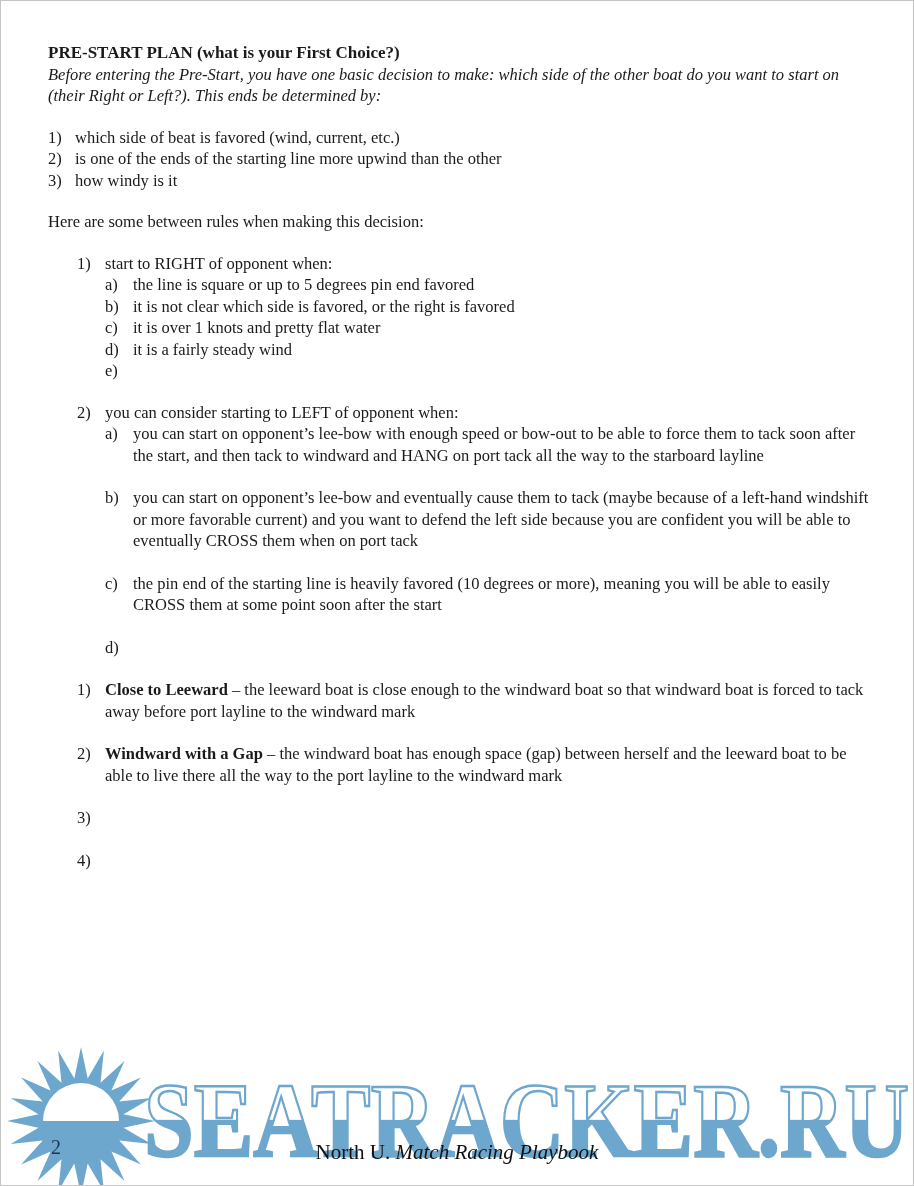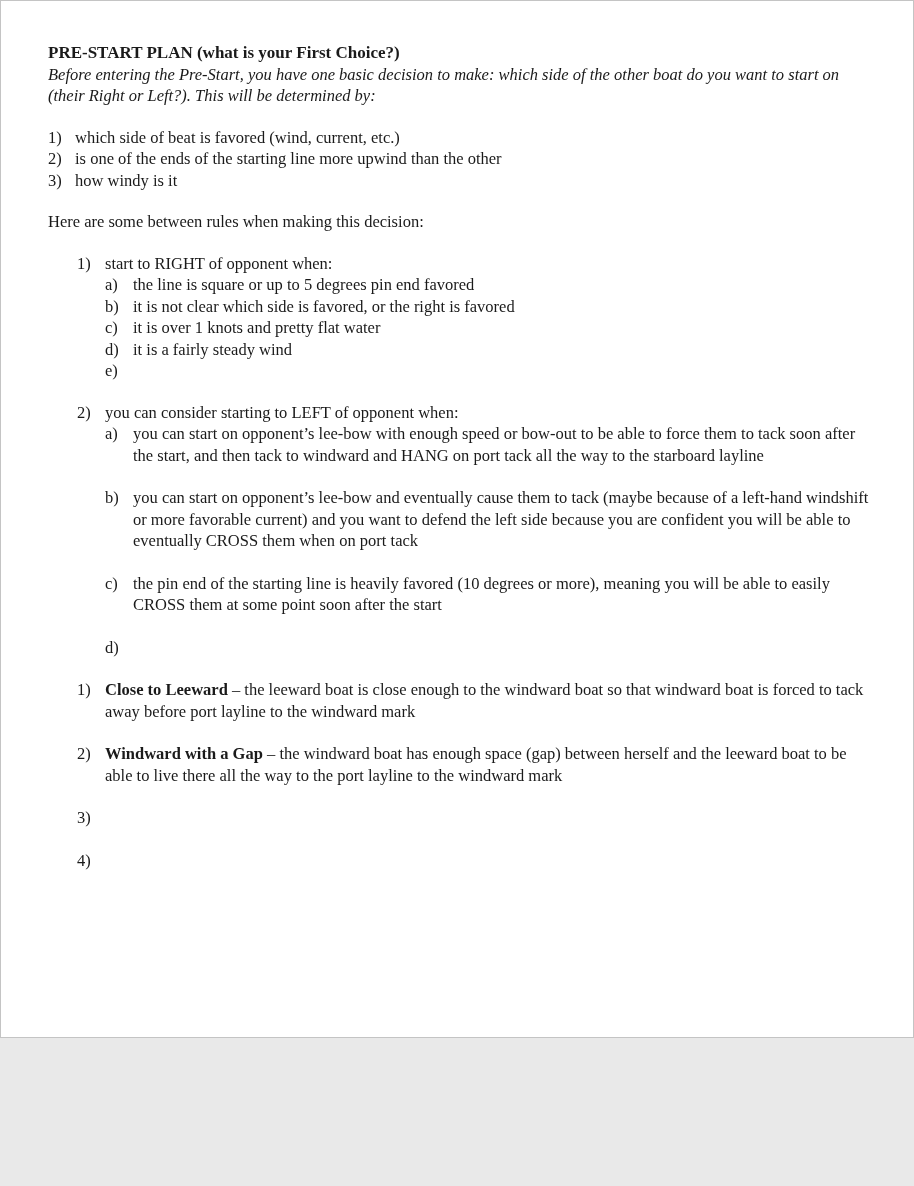--- a/index.html
+++ b/index.html
@@ -1,18 +1,18 @@
 <!DOCTYPE html>
 <html><head>
 <meta charset="utf-8">
 <style>
   html,body { margin:0; padding:0; background:#e9e9e9; }
   .page {
     position:relative;
-    width:914px; height:1038px;
+    width:914px; height:1186px;
     margin:0 auto;
     background:#ffffff;
     border:1px solid #c4c4c4;
     box-sizing:border-box;
     font-family:"Liberation Serif","DejaVu Serif",serif;
     color:#1a1a1a;
     overflow:hidden;
   }
   .content {
     position:absolute; left:47px; top:41px; width:822px;
@@ -41,21 +41,21 @@
   }
   .footer-center .book-title { font-style:italic; }
 </style>
 </head>
 <body>
 
 <div class="page">
   <div class="content">
 
     <p class="doc-title">PRE-START PLAN (what is your First Choice?)</p>
-    <p class="intro">Before entering the Pre-Start, you have one basic decision to make: which side of the other boat do you want to start on (their Right or Left?). This will be determined by:</p>
+    <p class="intro">Before entering the Pre-Start, you have one basic decision to make: which side of the other boat do you want to start on (their Right or Left?). This ends be determined by:</p>
 
     <div class="blk">
       <div class="li">
         <span class="num">1)</span>
         <span>which side of beat is favored (wind, current, etc.)</span>
       </div>
       <div class="li">
         <span class="num">2)</span>
         <span>is one of the ends of the starting line more upwind than the other</span>
       </div>

